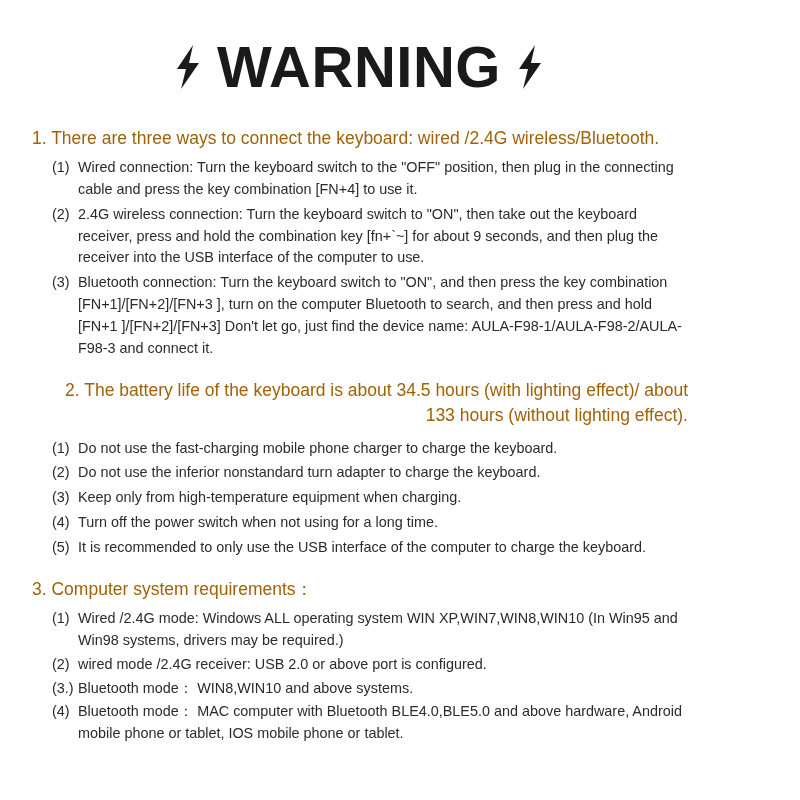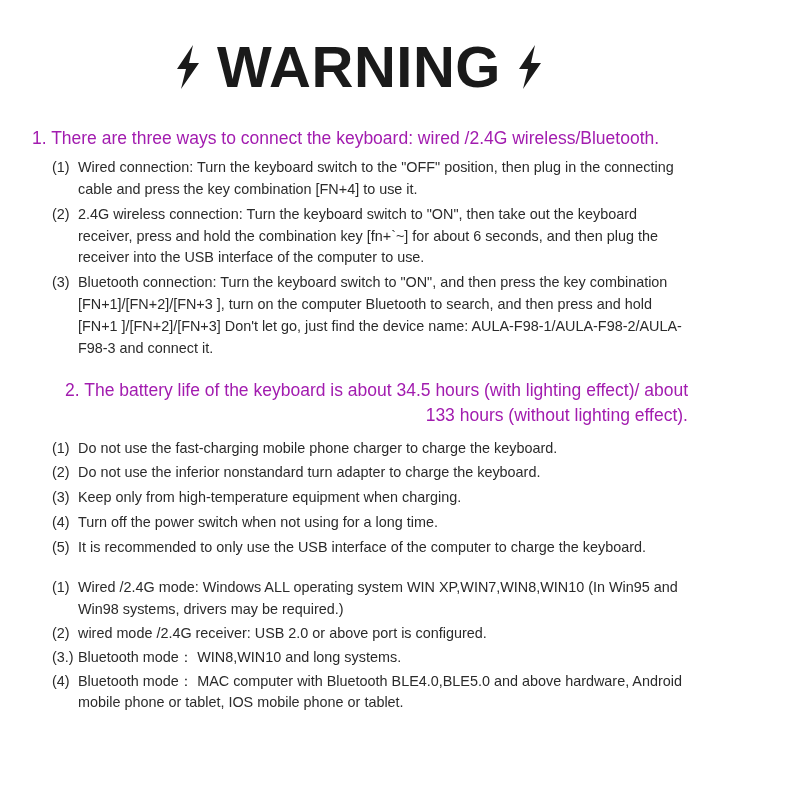--- a/index.html
+++ b/index.html
@@ -42,21 +42,21 @@
     line-height: 1;
   }
   .bolt svg { display: block; }
 
   .section {
     margin-bottom: 18px;
   }
   .section-heading {
     font-size: 17.5px;
     line-height: 1.42;
-    color: #a21caf;
+    color: #a16207;
     margin: 0 0 6px 0;
     padding-left: 2px;
     font-weight: normal;
   }
   .section-heading .num {
     display: inline;
   }
   .items {
     margin: 0;
     padding: 0 0 0 22px;
@@ -105,21 +105,21 @@
       <span class="num">1. </span>
       <span>There are three ways to connect the keyboard: wired /2.4G wireless/Bluetooth.</span>
     </p>
     <div class="items">
       <div class="item">
         <span class="marker">(1) </span>
         <span class="text">Wired connection: Turn the keyboard switch to the "OFF" position, then plug in the connecting cable and press the key combination [FN+4] to use it.</span>
       </div>
       <div class="item">
         <span class="marker">(2) </span>
-        <span class="text">2.4G wireless connection: Turn the keyboard switch to "ON", then take out the keyboard receiver, press and hold the combination key [fn+`~] for about 6 seconds, and then plug the receiver into the USB interface of the computer to use.</span>
+        <span class="text">2.4G wireless connection: Turn the keyboard switch to "ON", then take out the keyboard receiver, press and hold the combination key [fn+`~] for about 9 seconds, and then plug the receiver into the USB interface of the computer to use.</span>
       </div>
       <div class="item">
         <span class="marker">(3) </span>
         <span class="text">Bluetooth connection: Turn the keyboard switch to "ON", and then press the key combination [FN+1]/[FN+2]/[FN+3 ], turn on the computer Bluetooth to search, and then press and hold [FN+1 ]/[FN+2]/[FN+3] Don't let go, just find the device name: AULA-F98-1/AULA-F98-2/AULA-F98-3 and connect it.</span>
       </div>
     </div>
   </div>
 
   <div class="section section-2">
     <p class="section-heading">
@@ -144,32 +144,36 @@
         <span class="text">Turn off the power switch when not using for a long time.</span>
       </div>
       <div class="item">
         <span class="marker">(5) </span>
         <span class="text">It is recommended to only use the USB interface of the computer to charge the keyboard.</span>
       </div>
     </div>
   </div>
 
   <div class="section section-3">
+    <p class="section-heading">
+      <span class="num">3. </span>
+      <span>Computer system requirements：</span>
+    </p>
     <div class="items">
       <div class="item">
         <span class="marker">(1) </span>
         <span class="text">Wired /2.4G mode: Windows ALL operating system WIN XP,WIN7,WIN8,WIN10 (In Win95 and Win98 systems, drivers may be required.)</span>
       </div>
       <div class="item">
         <span class="marker">(2) </span>
         <span class="text">wired mode /2.4G receiver: USB 2.0 or above port is configured.</span>
       </div>
       <div class="item">
         <span class="marker">(3.) </span>
-        <span class="text">Bluetooth mode： WIN8,WIN10 and long systems.</span>
+        <span class="text">Bluetooth mode： WIN8,WIN10 and above systems.</span>
       </div>
       <div class="item">
         <span class="marker">(4) </span>
         <span class="text">Bluetooth mode： MAC computer with Bluetooth BLE4.0,BLE5.0 and above hardware, Android mobile phone or tablet, IOS mobile phone or tablet.</span>
       </div>
     </div>
   </div>
 
 </div>
 

